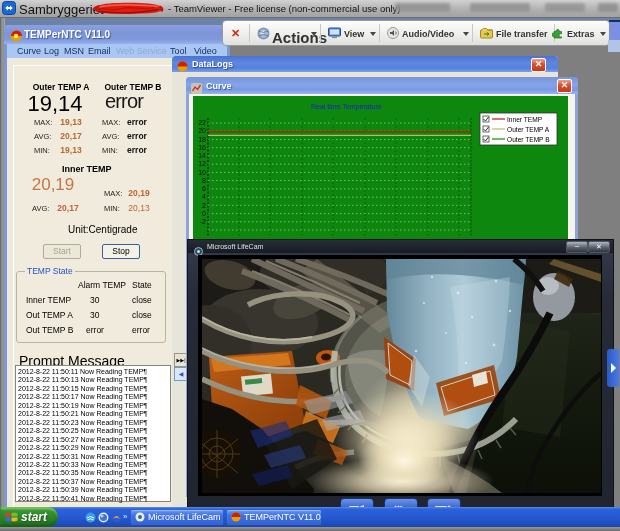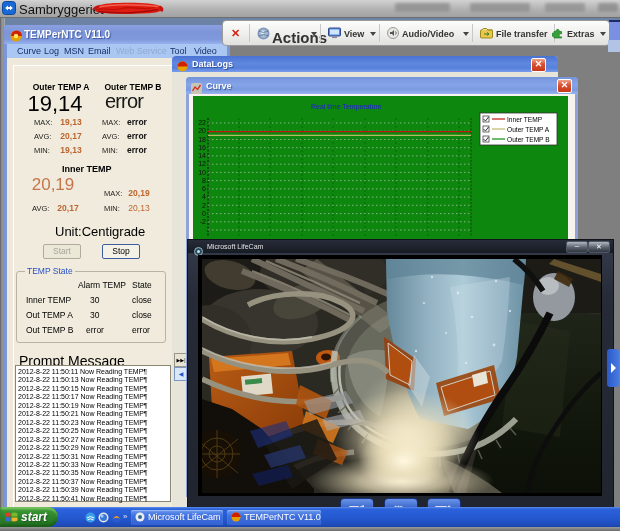--- a/index.html
+++ b/index.html
@@ -63,21 +63,21 @@
 
     <div class="abs" style="left:58px;top:139px;font-size:9px;font-weight:bold;color:#000;">Inner TEMP</div>
     <div class="abs" style="left:20px;top:150px;width:58px;text-align:center;font-size:17px;color:#c4764a;">20,19</div>
     <div class="abs" style="left:100px;top:164px;font-size:7.5px;color:#222;">MAX:</div>
     <div class="abs" style="left:122px;top:163px;width:26px;font-size:8.5px;font-weight:bold;color:#bc6530;text-align:center;">20,19</div>
     <div class="abs" style="left:28px;top:179px;font-size:7.5px;color:#222;">AVG:</div>
     <div class="abs" style="left:51px;top:178px;width:26px;font-size:8.5px;font-weight:bold;color:#bc6530;text-align:center;">20,17</div>
     <div class="abs" style="left:100px;top:179px;font-size:7.5px;color:#222;">MIN:</div>
     <div class="abs" style="left:122px;top:178px;width:26px;font-size:8.5px;font-weight:normal;color:#bc6530;text-align:center;">20,13</div>
 
-    <div class="abs" style="left:51px;top:199px;font-size:13px;color:#000;">Unit:Centigrade</div>
+    <div class="abs" style="left:64px;top:199px;font-size:10px;color:#000;">Unit:Centigrade</div>
 
     <div class="abs" style="left:39px;top:219px;width:36px;height:13px;background:#ece8d8;border:1px solid #b0ac9c;border-radius:2px;font-size:8.5px;color:#a8a498;text-align:center;line-height:13px;">Start</div>
     <div class="abs" style="left:98px;top:219px;width:36px;height:13px;background:#f4f1e6;border:1px solid #3c5e9e;border-radius:2px;font-size:8.5px;color:#000;text-align:center;line-height:13px;">Stop</div>
 
     <div class="abs" style="left:12px;top:246px;width:148px;height:70px;border:1px solid #b8b4a4;border-radius:3px;"></div>
     <div class="abs" style="left:21px;top:241px;background:#f0ebdc;padding:0 2px;font-size:8.5px;color:#2850c8;">TEMP State</div>
     <div class="abs" style="left:74px;top:255px;font-size:8.5px;color:#000;">Alarm TEMP</div>
     <div class="abs" style="left:128px;top:255px;font-size:8.5px;color:#000;">State</div>
     <div class="abs" style="left:22px;top:270px;font-size:8.5px;color:#000;">Inner TEMP</div>
     <div class="abs" style="left:86px;top:270px;font-size:8.5px;color:#000;">30</div>
@@ -409,20 +409,21 @@
         </svg></div>
     <div class="abs" style="left:19px;top:2px;font-size:13px;color:#111;">Sambryggeriet</div>
     <svg class="abs" style="left:90px;top:1px;" width="76" height="15" viewBox="0 0 76 15">
       <path d="M5 8 C6 4 16 2 28 2 C46 1.2 64 2.2 70 5 C74 7 73 10 66 11.5 C50 13.5 28 13.2 13 12 C6 11.2 4 10 5 8 Z" fill="#dd1c12"></path>
       <path d="M7 6.5 C20 3.5 42 3 68 5.5" stroke="#f2604e" stroke-width="1.4" fill="none"></path>
       <path d="M8 10.5 C26 12.5 50 12 68 8.5" stroke="#a50a06" stroke-width="1.3" fill="none"></path>
       <path d="M6 9 C14 5.5 22 11 32 7.5 C42 4.5 52 10 64 6.5" stroke="#bb0e08" stroke-width="1.1" fill="none" opacity="0.9"></path>
       <path d="M2 9 C3 6 6 4.5 10 4 L9 7 Z" fill="#c81410"></path>
       <path d="M70 4.5 C73.5 6 74.5 9 72 11 L69 9 Z" fill="#c81410"></path>
     </svg>
+    <div class="abs" style="left:168px;top:3px;font-size:9.5px;color:#111;">- TeamViewer - Free license (non-commercial use only)</div>
 
     <div class="abs" style="left:395px;top:3px;width:55px;height:9px;background:#909090;opacity:0.85;border-radius:2px;filter:blur(1.5px);"></div>
     <div class="abs" style="left:470px;top:3px;width:60px;height:9px;background:#8e8e8e;opacity:0.8;border-radius:2px;filter:blur(1.5px);"></div>
     <div class="abs" style="left:545px;top:3px;width:40px;height:9px;background:#8e8e8e;opacity:0.75;border-radius:2px;filter:blur(1.5px);"></div>
     <div class="abs" style="left:598px;top:3px;width:20px;height:9px;background:#8a8a8a;opacity:0.8;border-radius:2px;filter:blur(1.5px);"></div>
   </div>
 
   <div class="abs" style="left:222px;top:20px;width:388px;height:26px;background:linear-gradient(180deg,#fdfdfd,#ededeb 60%,#e0e0de);border:1px solid #9a9a9a;border-radius:4px;box-sizing:border-box;">
     <div class="abs" style="left:8px;top:6px;font-size:11px;font-weight:bold;color:#d42814;">✕</div>
     <div class="abs" style="left:26px;top:3px;width:1px;height:18px;background:#c8c8c8;"></div>

